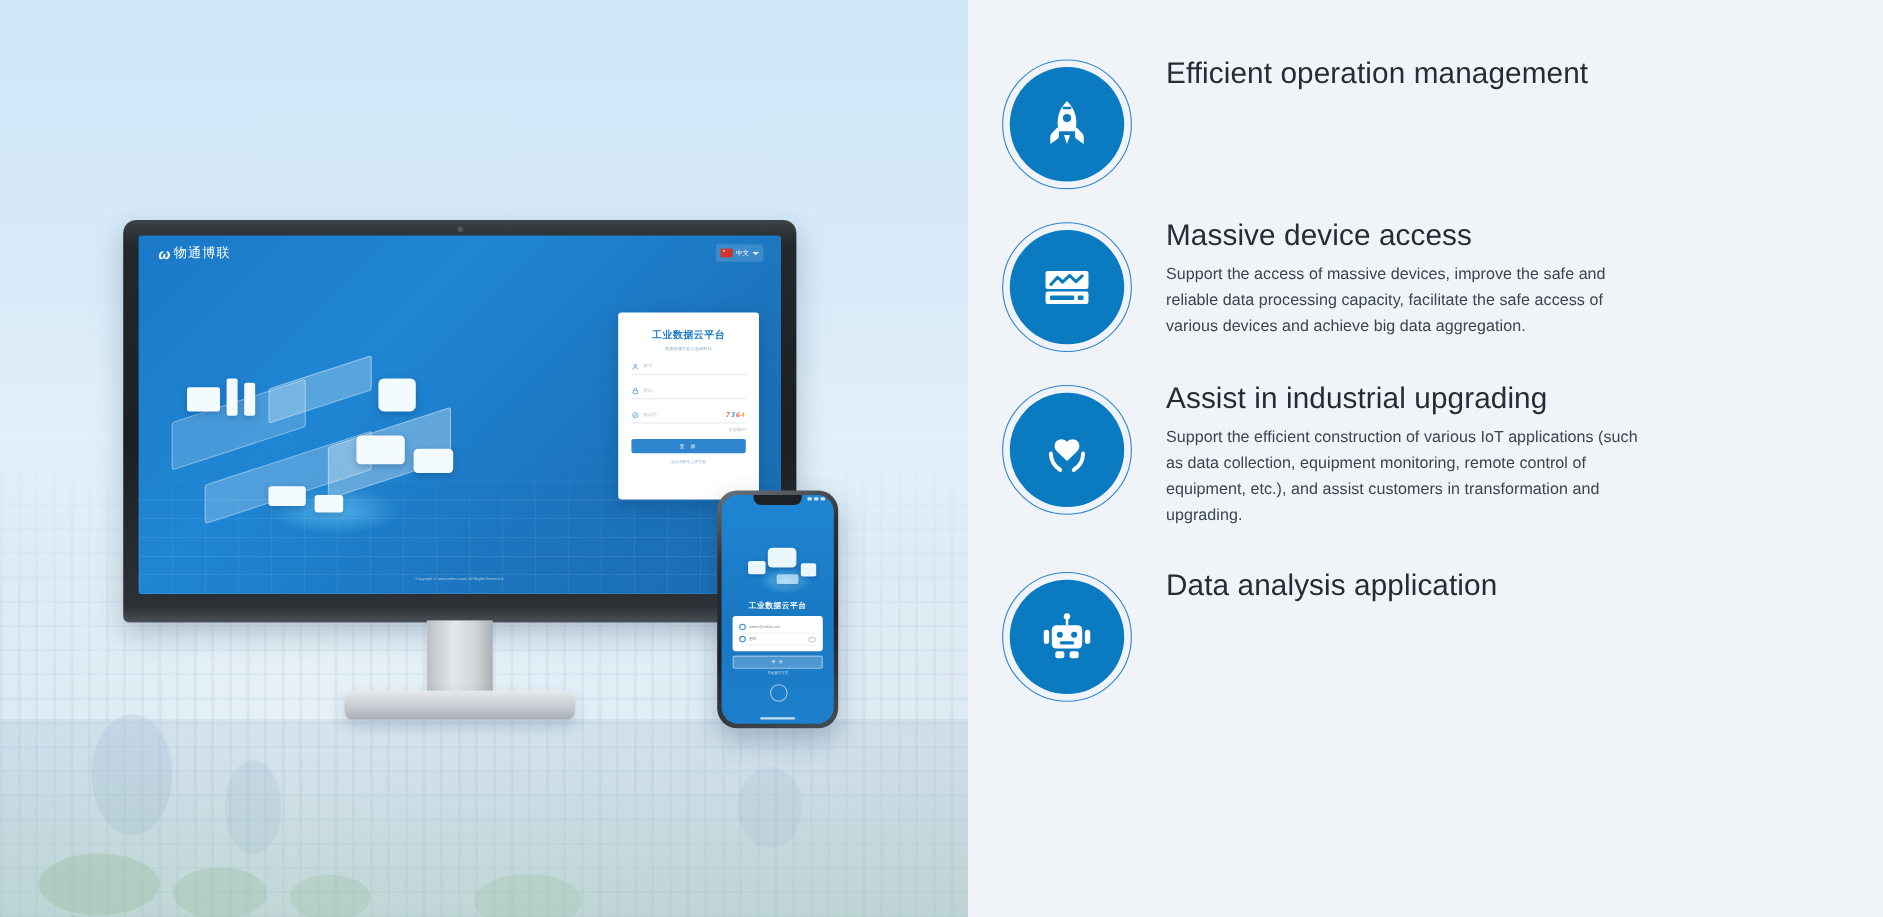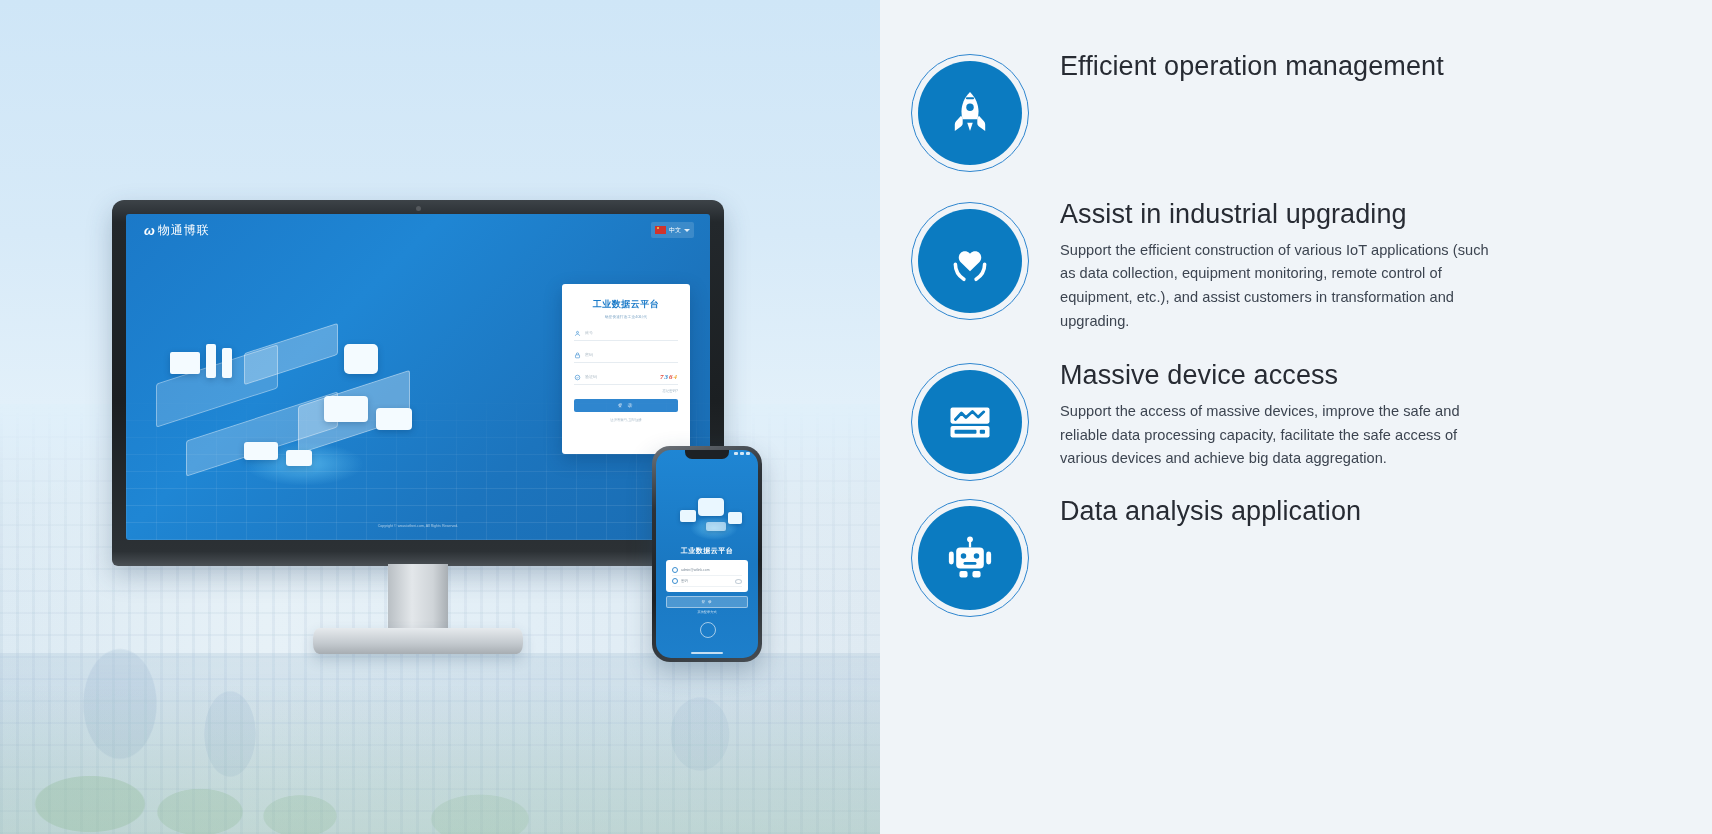--- a/index.html
+++ b/index.html
@@ -186,21 +186,21 @@
   .feat-title{
     font-size:27px;color:#272b33;font-weight:normal;line-height:1.36;margin:0 0 6px 0;
     letter-spacing:.1px;
   }
   .feat-desc{
     font-size:14.6px;color:#3c4450;line-height:1.62;margin:0;letter-spacing:.05px;
   }
   .f1{margin-top:0px;}
   .f2{margin-top:20px;}
   .f3{margin-top:20px;}
-  .f4{margin-top:8px;}
+  .f4{margin-top:29px;}
 </style>
 </head>
 <body>
 
 <div class="page">
 
   <div class="hero">
     <div class="plant"></div>
     <div class="plant-green"></div>
 
@@ -336,55 +336,55 @@
               <path d="M28.6 44h6.8l-3.4 10z"></path>
             </svg>
           </div>
         </div>
       </div>
       <div class="feat-text">
         <h2 class="feat-title">Efficient operation management</h2>
       </div>
     </div>
 
-    <div class="feature f3">
-      <div class="feat-icon-wrap">
-        <div class="ring">
-          <div class="disc">
-            <svg viewBox="0 0 64 64">
-              <path d="M32 44.5l-11.4-11c-3.1-3-3.3-8-.4-11.1 2.9-3.2 7.9-3.2 11-.2l.8.8.8-.8c3.1-3 8.1-3 11 .2 2.9 3.1 2.7 8.1-.4 11.1z"></path>
-              <path d="M14 36c0 8.5 4.3 14.5 10.5 18.5" fill="none" stroke="#fff" stroke-width="4.4" stroke-linecap="round"></path>
-              <path d="M50 36c0 8.5-4.3 14.5-10.5 18.5" fill="none" stroke="#fff" stroke-width="4.4" stroke-linecap="round"></path>
-            </svg>
-          </div>
-        </div>
-      </div>
-      <div class="feat-text">
-        <h2 class="feat-title">Assist in industrial upgrading</h2>
-        <p class="feat-desc">Support the efficient construction of various IoT applications (such as data collection, equipment monitoring, remote control of equipment, etc.), and assist customers in transformation and upgrading.</p>
-      </div>
-    </div>
-
     <div class="feature f2">
       <div class="feat-icon-wrap">
         <div class="ring">
           <div class="disc">
             <svg viewBox="0 0 64 64">
               <rect x="8" y="14" width="48" height="20" rx="2.5"></rect>
               <path d="M14 29l7.5-8 5.5 5.5L35 19l7 7 7-6.5" fill="none" stroke="#0b7bc1" stroke-width="3.4" stroke-linecap="round" stroke-linejoin="round"></path>
               <rect x="8" y="37" width="48" height="14" rx="2.5"></rect>
               <rect x="13" y="41.5" width="27" height="5" rx="1.4" fill="#0b7bc1"></rect>
               <rect x="44" y="41.5" width="6.5" height="5" rx="1.4" fill="#0b7bc1"></rect>
             </svg>
           </div>
         </div>
       </div>
       <div class="feat-text">
         <h2 class="feat-title">Massive device access</h2>
         <p class="feat-desc">Support the access of massive devices, improve the safe and reliable data processing capacity, facilitate the safe access of various devices and achieve big data aggregation.</p>
+      </div>
+    </div>
+
+    <div class="feature f3">
+      <div class="feat-icon-wrap">
+        <div class="ring">
+          <div class="disc">
+            <svg viewBox="0 0 64 64">
+              <path d="M32 44.5l-11.4-11c-3.1-3-3.3-8-.4-11.1 2.9-3.2 7.9-3.2 11-.2l.8.8.8-.8c3.1-3 8.1-3 11 .2 2.9 3.1 2.7 8.1-.4 11.1z"></path>
+              <path d="M14 36c0 8.5 4.3 14.5 10.5 18.5" fill="none" stroke="#fff" stroke-width="4.4" stroke-linecap="round"></path>
+              <path d="M50 36c0 8.5-4.3 14.5-10.5 18.5" fill="none" stroke="#fff" stroke-width="4.4" stroke-linecap="round"></path>
+            </svg>
+          </div>
+        </div>
+      </div>
+      <div class="feat-text">
+        <h2 class="feat-title">Assist in industrial upgrading</h2>
+        <p class="feat-desc">Support the efficient construction of various IoT applications (such as data collection, equipment monitoring, remote control of equipment, etc.), and assist customers in transformation and upgrading.</p>
       </div>
     </div>
 
     <div class="feature f4">
       <div class="feat-icon-wrap">
         <div class="ring">
           <div class="disc">
             <svg viewBox="0 0 64 64">
               <circle cx="32" cy="9" r="3.6"></circle>
               <rect x="30.6" y="12" width="2.8" height="7"></rect>

